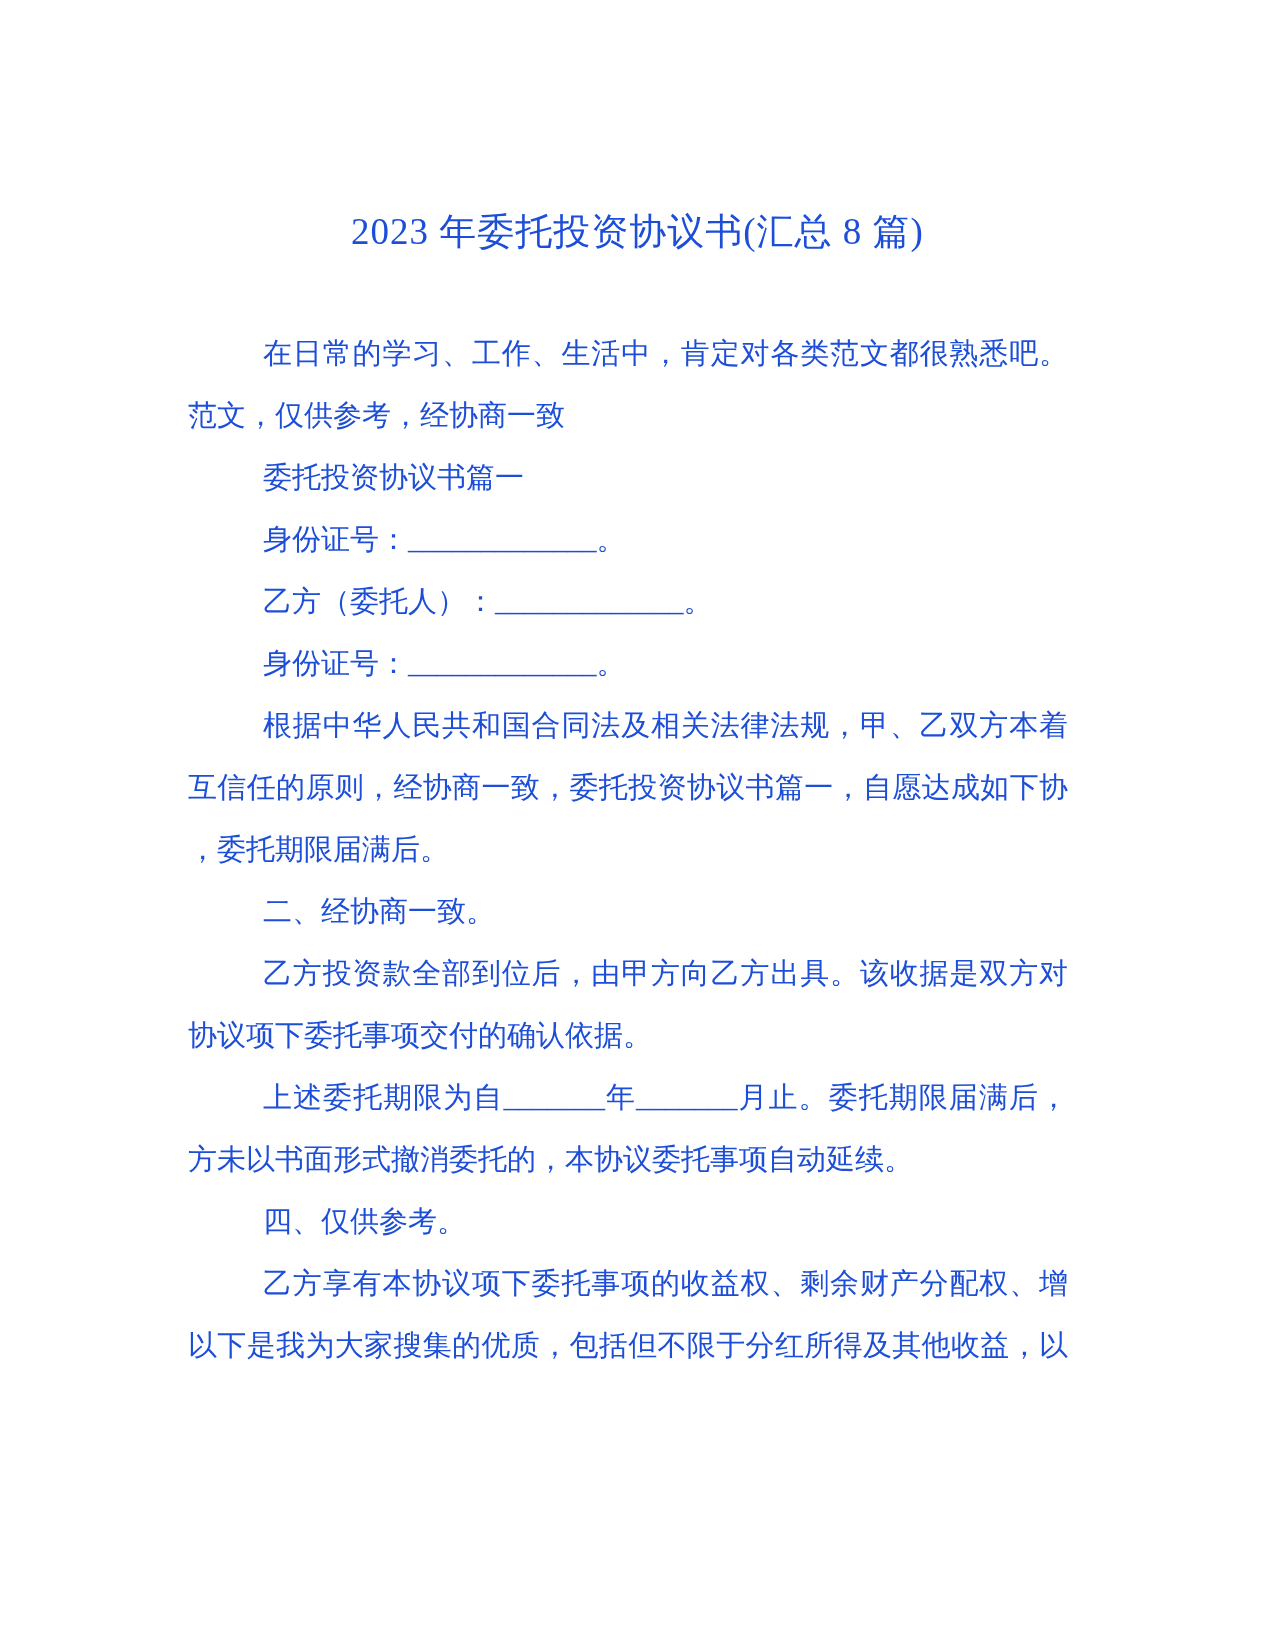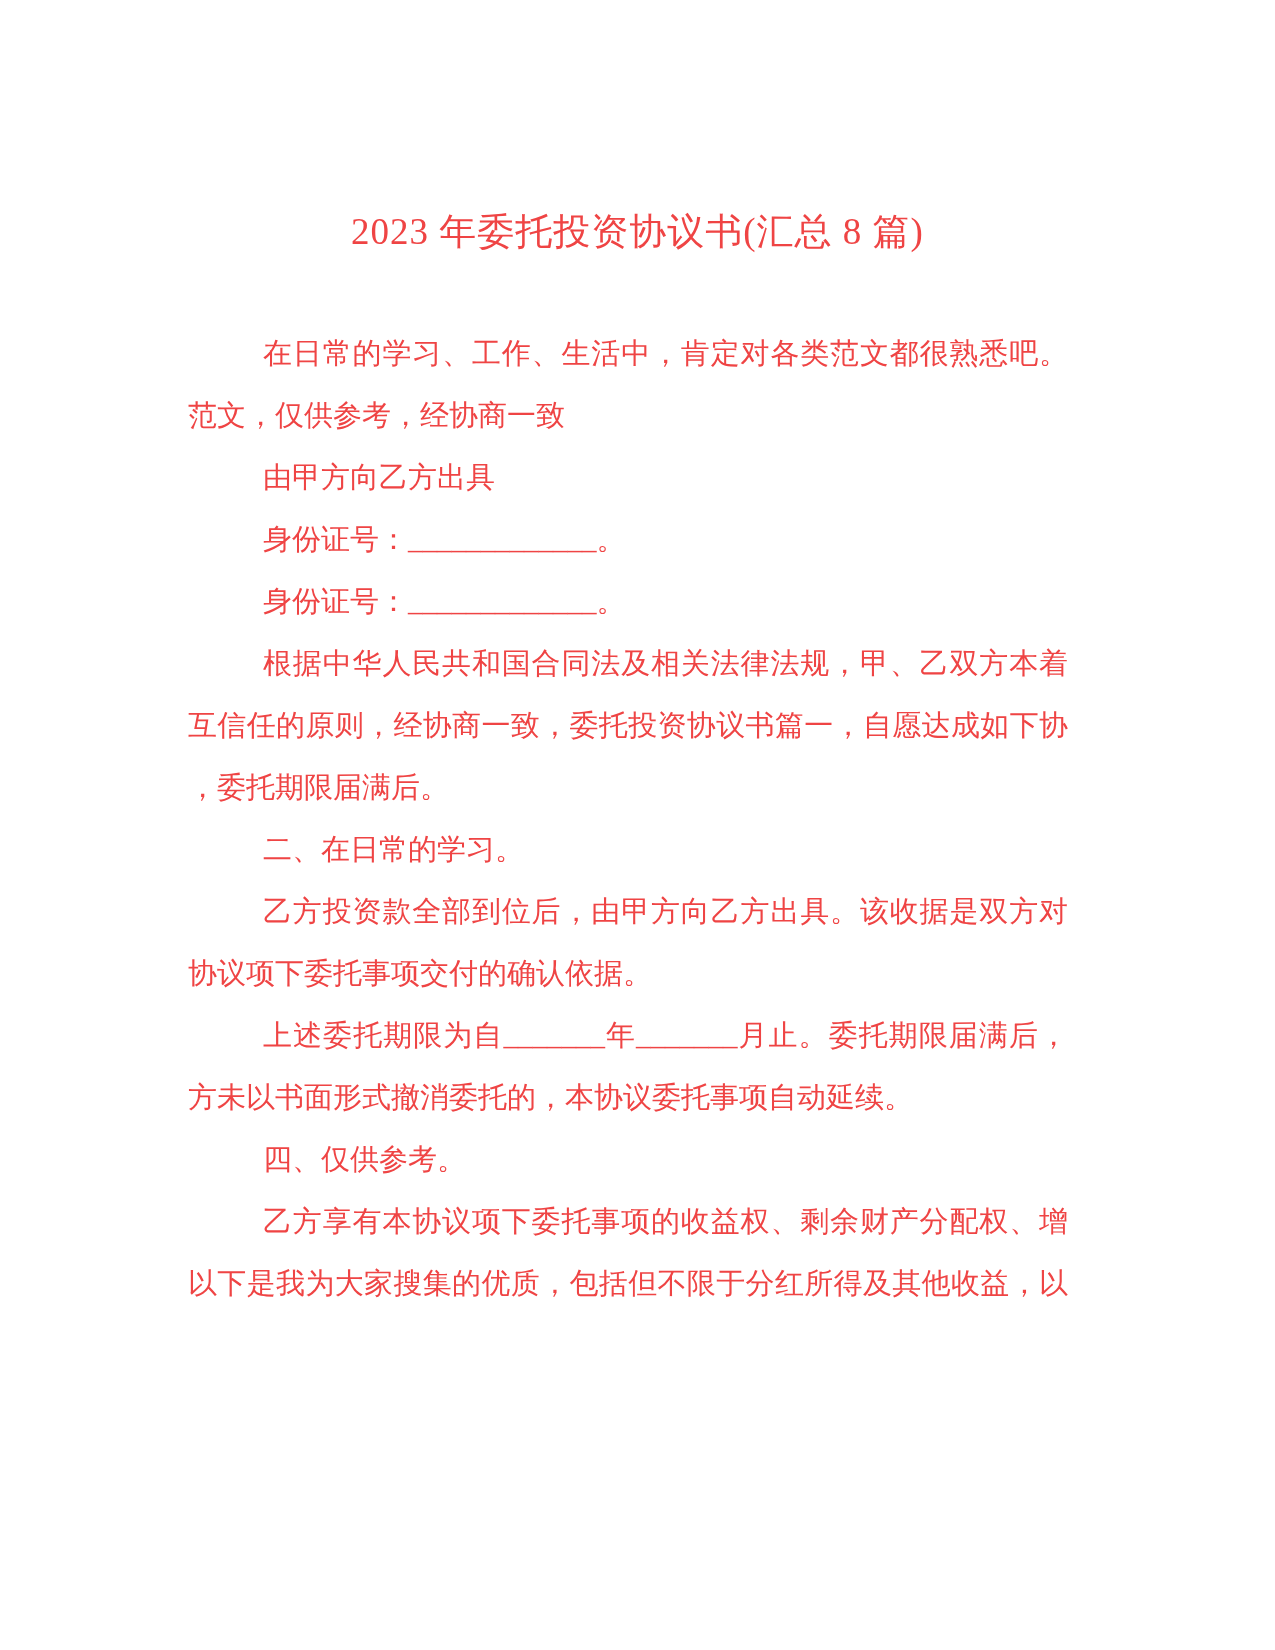--- a/index.html
+++ b/index.html
@@ -5,21 +5,21 @@
   html, body {
     margin: 0;
     padding: 0;
     background: #ffffff;
   }
   .page {
     position: relative;
     width: 1275px;
     height: 1650px;
     background: #ffffff;
-    color: #ef4444;
+    color: #1d4ed8;
     font-family: "Liberation Serif", "DejaVu Serif", serif;
     overflow: hidden;
   }
   .doc-title {
     margin: 0;
     padding-top: 206px;
     height: 52px;
     line-height: 52px;
     font-size: 37px;
     font-weight: 400;
@@ -51,27 +51,28 @@
 </head>
 <body>
 
 <div class="page">
 
   <h1 class="doc-title">2023 年委托投资协议书(汇总 8 篇)</h1>
 
   <div class="content">
     <div class="line indent fill">在日常的学习、工作、生活中，肯定对各类范文都很熟悉吧。那</div>
     <div class="line">范文，仅供参考，经协商一致</div>
-    <div class="line indent">由甲方向乙方出具</div>
+    <div class="line indent">委托投资协议书篇一</div>
     <div class="line indent">身份证号：_____________。</div>
+    <div class="line indent">乙方（委托人）：_____________。</div>
     <div class="line indent">身份证号：_____________。</div>
     <div class="line indent fill">根据中华人民共和国合同法及相关法律法规，甲、乙双方本着相</div>
     <div class="line fill">互信任的原则，经协商一致，委托投资协议书篇一，自愿达成如下协议</div>
     <div class="line">，委托期限届满后。</div>
-    <div class="line indent">二、在日常的学习。</div>
+    <div class="line indent">二、经协商一致。</div>
     <div class="line indent fill">乙方投资款全部到位后，由甲方向乙方出具。该收据是双方对本</div>
     <div class="line">协议项下委托事项交付的确认依据。</div>
     <div class="line indent fill">上述委托期限为自_______年_______月止。委托期限届满后，乙</div>
     <div class="line">方未以书面形式撤消委托的，本协议委托事项自动延续。</div>
     <div class="line indent">四、仅供参考。</div>
     <div class="line indent fill">乙方享有本协议项下委托事项的收益权、剩余财产分配权、增资</div>
     <div class="line fill">以下是我为大家搜集的优质，包括但不限于分红所得及其他收益，以</div>
   </div>
 
 </div>

